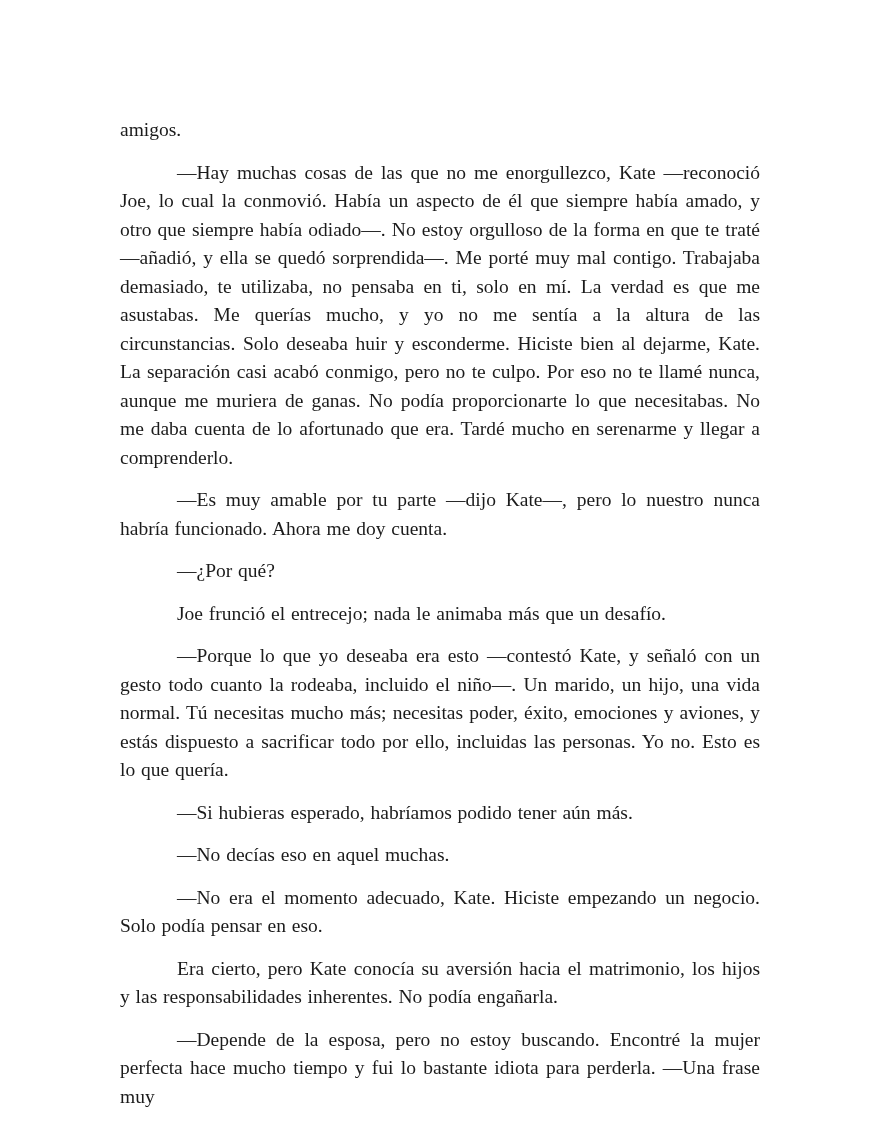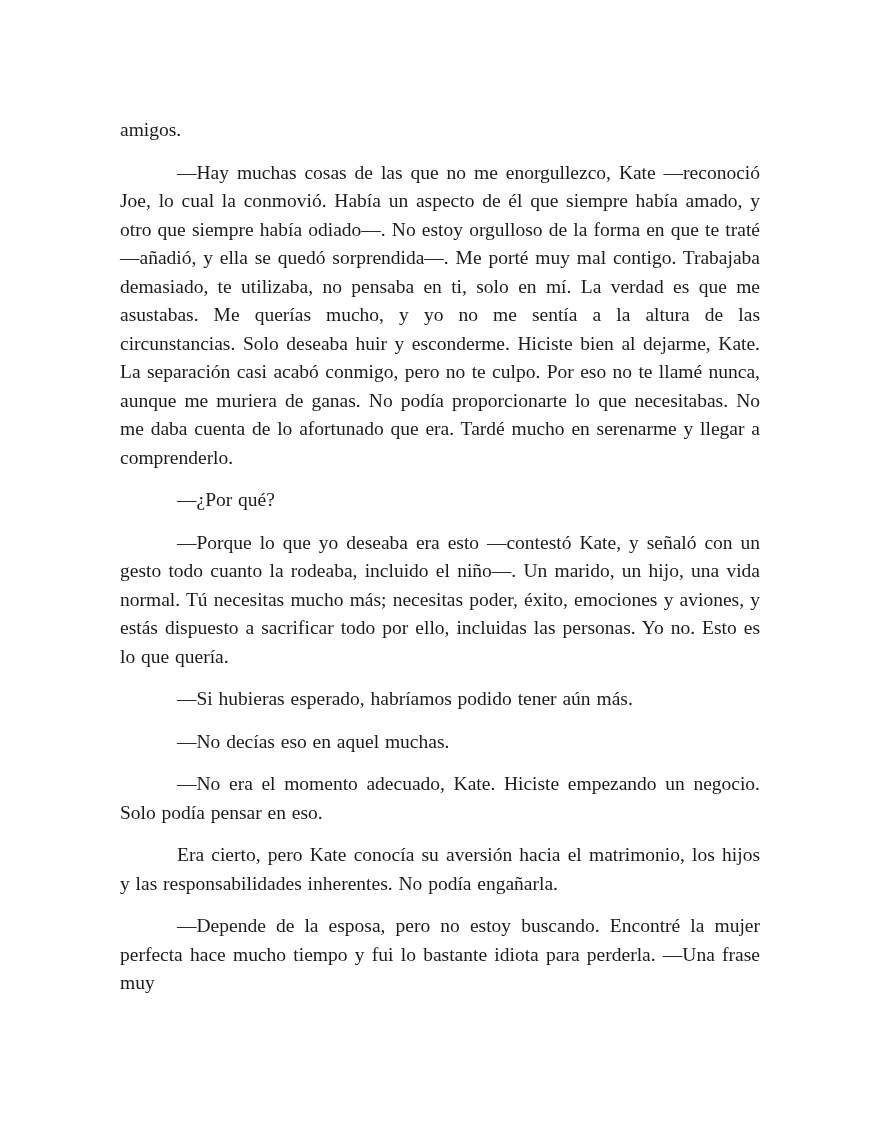--- a/index.html
+++ b/index.html
@@ -36,20 +36,22 @@
   .para.justify-last {
     text-align-last: justify;
   }
 </style>
 </head>
 <body>
 
 <div class="page">
   <p class="para no-indent">amigos.</p>
   <p class="para">—Hay muchas cosas de las que no me enorgullezco, Kate —reconoció Joe, lo cual la conmovió. Había un aspecto de él que siempre había amado, y otro que siempre había odiado—. No estoy orgulloso de la forma en que te traté —añadió, y ella se quedó sorprendida—. Me porté muy mal contigo. Trabajaba demasiado, te utilizaba, no pensaba en ti, solo en mí. La verdad es que me asustabas. Me querías mucho, y yo no me sentía a la altura de las circunstancias. Solo deseaba huir y esconderme. Hiciste bien al dejarme, Kate. La separación casi acabó conmigo, pero no te culpo. Por eso no te llamé nunca, aunque me muriera de ganas. No podía proporcionarte lo que necesitabas. No me daba cuenta de lo afortunado que era. Tardé mucho en serenarme y llegar a comprenderlo.</p>
+  <p class="para">—Es muy amable por tu parte —dijo Kate—, pero lo nuestro nunca habría funcionado. Ahora me doy cuenta.</p>
   <p class="para">—¿Por qué?</p>
+  <p class="para">Joe frunció el entrecejo; nada le animaba más que un desafío.</p>
   <p class="para">—Porque lo que yo deseaba era esto —contestó Kate, y señaló con un gesto todo cuanto la rodeaba, incluido el niño—. Un marido, un hijo, una vida normal. Tú necesitas mucho más; necesitas poder, éxito, emociones y aviones, y estás dispuesto a sacrificar todo por ello, incluidas las personas. Yo no. Esto es lo que quería.</p>
   <p class="para">—Si hubieras esperado, habríamos podido tener aún más.</p>
   <p class="para">—No decías eso en aquel muchas.</p>
   <p class="para">—No era el momento adecuado, Kate. Hiciste empezando un negocio. Solo podía pensar en eso.</p>
   <p class="para">Era cierto, pero Kate conocía su aversión hacia el matrimonio, los hijos y las responsabilidades inherentes. No podía engañarla.</p>
   <p class="para justify-last">—Depende de la esposa, pero no estoy buscando. Encontré la mujer perfecta hace mucho tiempo y fui lo bastante idiota para perderla. —Una frase muy</p>
 </div>
 
 </body></html>

